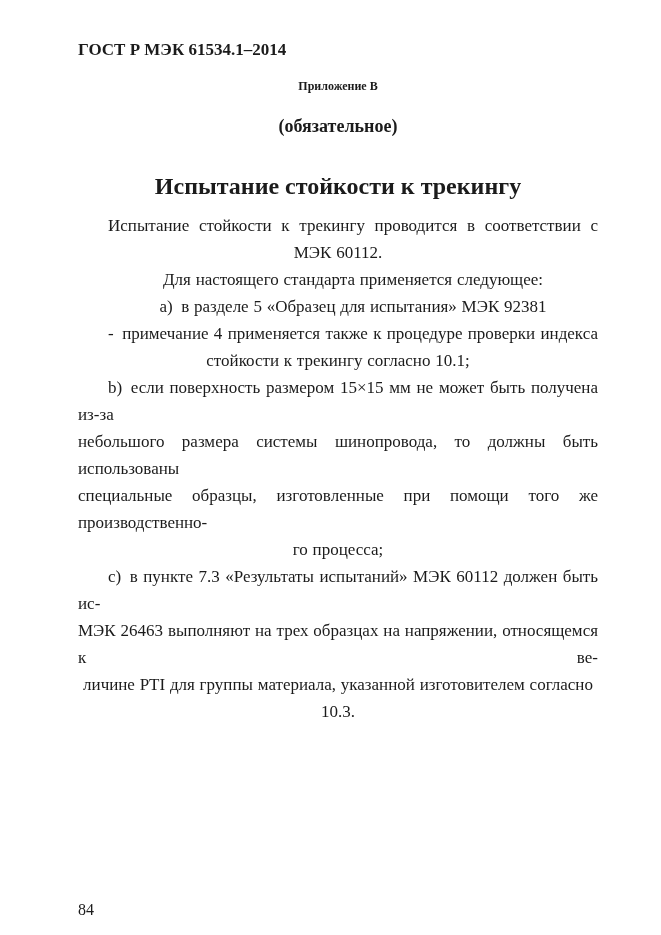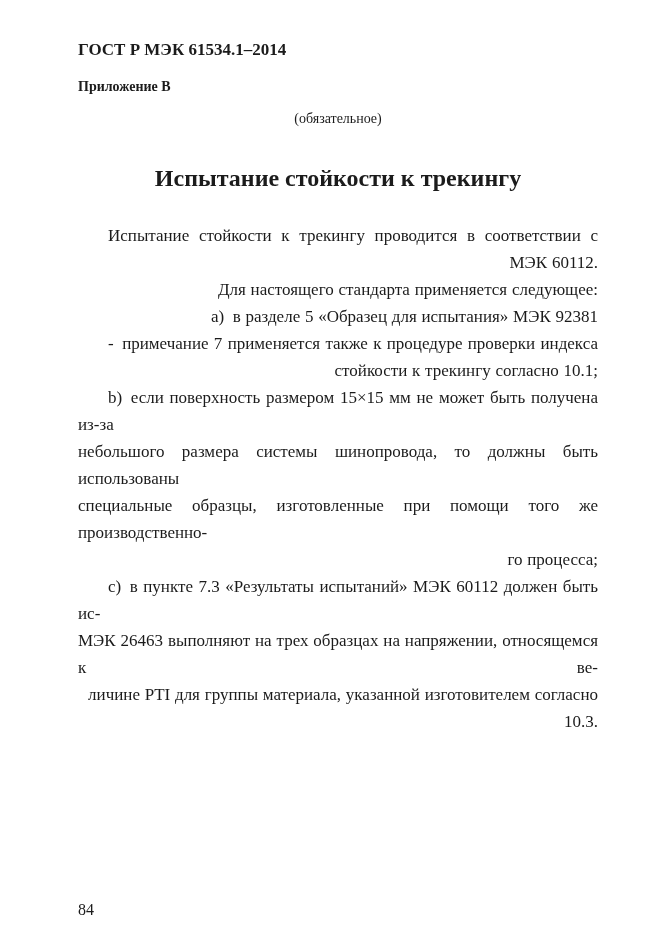--- a/index.html
+++ b/index.html
@@ -20,46 +20,47 @@
     overflow: hidden;
   }
   .doc-header {
     font-weight: bold;
     font-size: 17px;
     line-height: 27px;
     text-align: left;
   }
   .appendix-label {
     margin-top: 10px;
+    text-align: center;
     font-weight: bold;
-    font-size: 14px;
+    font-size: 12px;
     line-height: 27px;
   }
   .appendix-note {
-    margin-top: 5px;
+    margin-top: 13px;
     text-align: center;
-    font-weight: normal;
-    font-size: 14px;
+    font-weight: bold;
+    font-size: 18px;
     line-height: 27px;
   }
   .doc-title {
     margin: 33px 0 0 0;
     text-align: center;
     font-weight: bold;
     font-size: 24px;
     line-height: 27px;
   }
   .body-text {
-    margin-top: 30px;
+    margin-top: 12px;
     font-size: 17px;
   }
   .line {
     line-height: 27px;
     min-height: 27px;
-    text-align: right;
+    text-align: center;
     word-spacing: 0.5px;
   }
   .line.just {
     text-align: justify;
     text-align-last: justify;
   }
   .line.ind {
     text-indent: 30px;
   }
   .page-number {
@@ -81,21 +82,21 @@
 
   <div class="appendix-note">(обязательное)</div>
 
   <div class="doc-title">Испытание стойкости к трекингу</div>
 
   <div class="body-text">
       <div class="line just ind">Испытание стойкости к трекингу проводится в соответствии с</div>
       <div class="line">МЭК 60112.</div>
       <div class="line ind">Для настоящего стандарта применяется следующее:</div>
       <div class="line ind">a) в разделе 5 «Образец для испытания» МЭК 92381</div>
-      <div class="line just ind">- примечание 7 применяется также к процедуре проверки индекса</div>
+      <div class="line just ind">- примечание 4 применяется также к процедуре проверки индекса</div>
       <div class="line">стойкости к трекингу согласно 10.1;</div>
       <div class="line just ind">b) если поверхность размером 15×15 мм не может быть получена из-за</div>
       <div class="line just">небольшого размера системы шинопровода, то должны быть использованы</div>
       <div class="line just">специальные образцы, изготовленные при помощи того же производственно-</div>
       <div class="line">го процесса;</div>
       <div class="line just ind">c) в пункте 7.3 «Результаты испытаний» МЭК 60112 должен быть ис-</div>
       <div class="line just">МЭК 26463 выполняют на трех образцах на напряжении, относящемся к ве-</div>
       <div class="line">личине PTI для группы материала, указанной изготовителем согласно 10.3.</div>
     </div>
 

